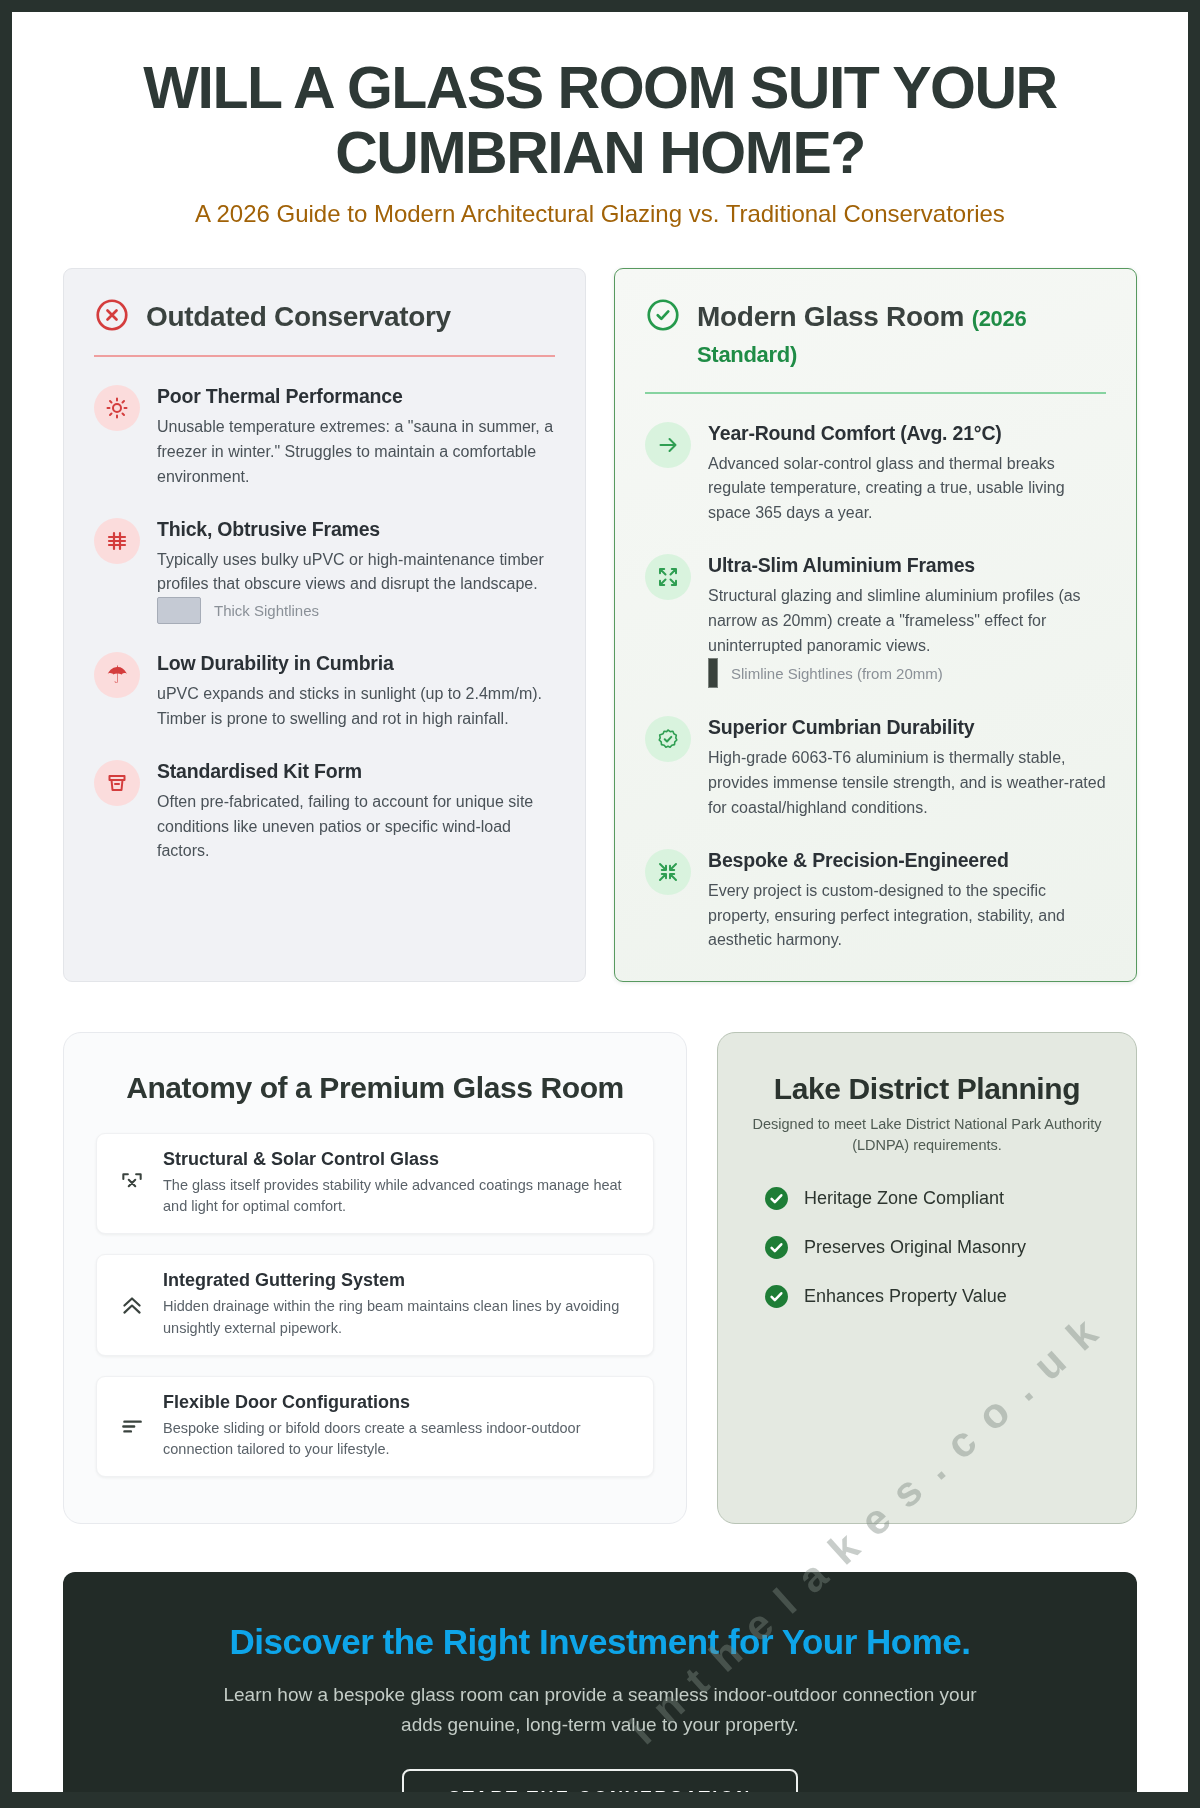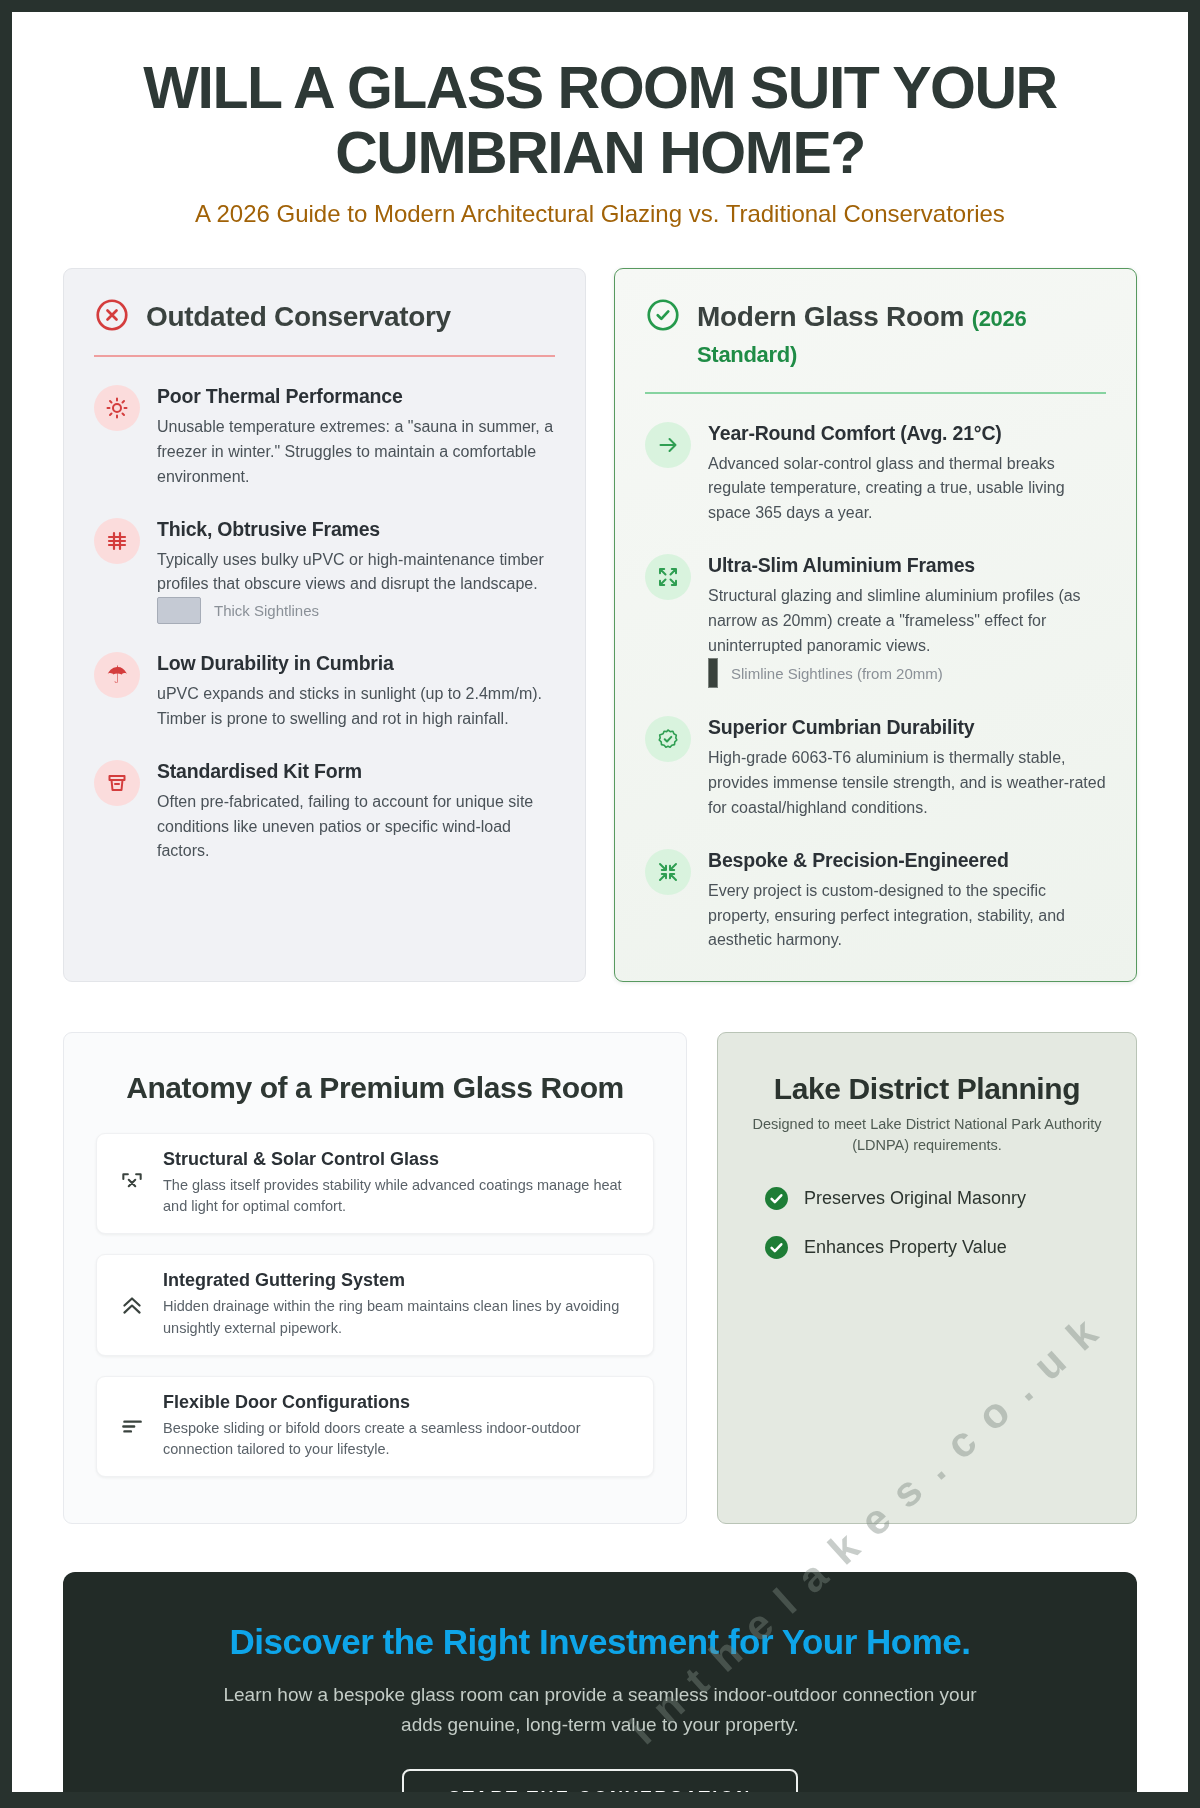--- a/index.html
+++ b/index.html
@@ -32,21 +32,21 @@
   .feat h3{margin:0 0 7px;font-size:19.5px;color:#2b3136;letter-spacing:-.2px;}
   .feat p{margin:0;font-size:16px;line-height:1.55;color:#4a5258;}
   .chip{display:flex;align-items:center;gap:13px;}
   .chip .thickbox{width:42px;height:25px;background:#c5cad4;border:1px solid #a6acb7;border-radius:2px;}
   .chip .slimbar{width:8px;height:28px;background:#39423c;border:1px solid #7a817c;}
   .chip span{font-size:15px;color:#8a9097;}
   svg.ic{display:block;}
 
   
   .middle{display:grid;grid-template-columns:1fr 420px;gap:30px;margin:50px 51px 0;}
-  .panel{border-radius:9px;box-sizing:border-box;}
+  .panel{border-radius:18px;box-sizing:border-box;}
   .panel.anatomy{background:#fafbfc;border:1px solid #e8eaee;padding:32px 32px 26px;}
   .panel.anatomy h2{margin:4px 20px 26px;text-align:center;font-size:30px;color:#2e3733;
                     letter-spacing:-.4px;line-height:1.25;}
   .acard{background:#ffffff;border:1px solid #f0f1f3;border-radius:9px;box-shadow:0 1px 3px rgba(20,30,25,.06);
          padding:15px 20px;display:flex;gap:16px;align-items:center;margin-bottom:20px;}
   .acard .aicon{flex:none;width:30px;color:#3a433e;display:grid;place-items:center;}
   .acard h3{margin:0 0 5px;font-size:18px;color:#2b3136;}
   .acard p{margin:0;font-size:14.5px;line-height:1.5;color:#5a6269;}
 
   .panel.planning{background:#e4e9e1;border:1px solid #b9c4b6;padding:30px 34px;}
@@ -270,20 +270,29 @@
         <h2>Lake District Planning</h2>
         <p class="sub">Designed to meet Lake District National Park Authority (LDNPA) requirements.</p>
 
         <div class="checkrow">
           <span>
             <svg class="ic" width="25" height="25" viewBox="0 0 24 24">
               <circle cx="12" cy="12" r="11" fill="#1e7d36"></circle>
               <path d="M7.3 12.4l3.1 3.1 6.2-6.6" fill="none" stroke="#ffffff" stroke-width="2.4" stroke-linecap="round" stroke-linejoin="round"></path>
             </svg>
           </span>
+          <span>Heritage Zone Compliant</span>
+        </div>
+        <div class="checkrow">
+          <span>
+            <svg class="ic" width="25" height="25" viewBox="0 0 24 24">
+              <circle cx="12" cy="12" r="11" fill="#1e7d36"></circle>
+              <path d="M7.3 12.4l3.1 3.1 6.2-6.6" fill="none" stroke="#ffffff" stroke-width="2.4" stroke-linecap="round" stroke-linejoin="round"></path>
+            </svg>
+          </span>
           <span>Preserves Original Masonry</span>
         </div>
         <div class="checkrow">
           <span>
             <svg class="ic" width="25" height="25" viewBox="0 0 24 24">
               <circle cx="12" cy="12" r="11" fill="#1e7d36"></circle>
               <path d="M7.3 12.4l3.1 3.1 6.2-6.6" fill="none" stroke="#ffffff" stroke-width="2.4" stroke-linecap="round" stroke-linejoin="round"></path>
             </svg>
           </span>
           <span>Enhances Property Value</span>

